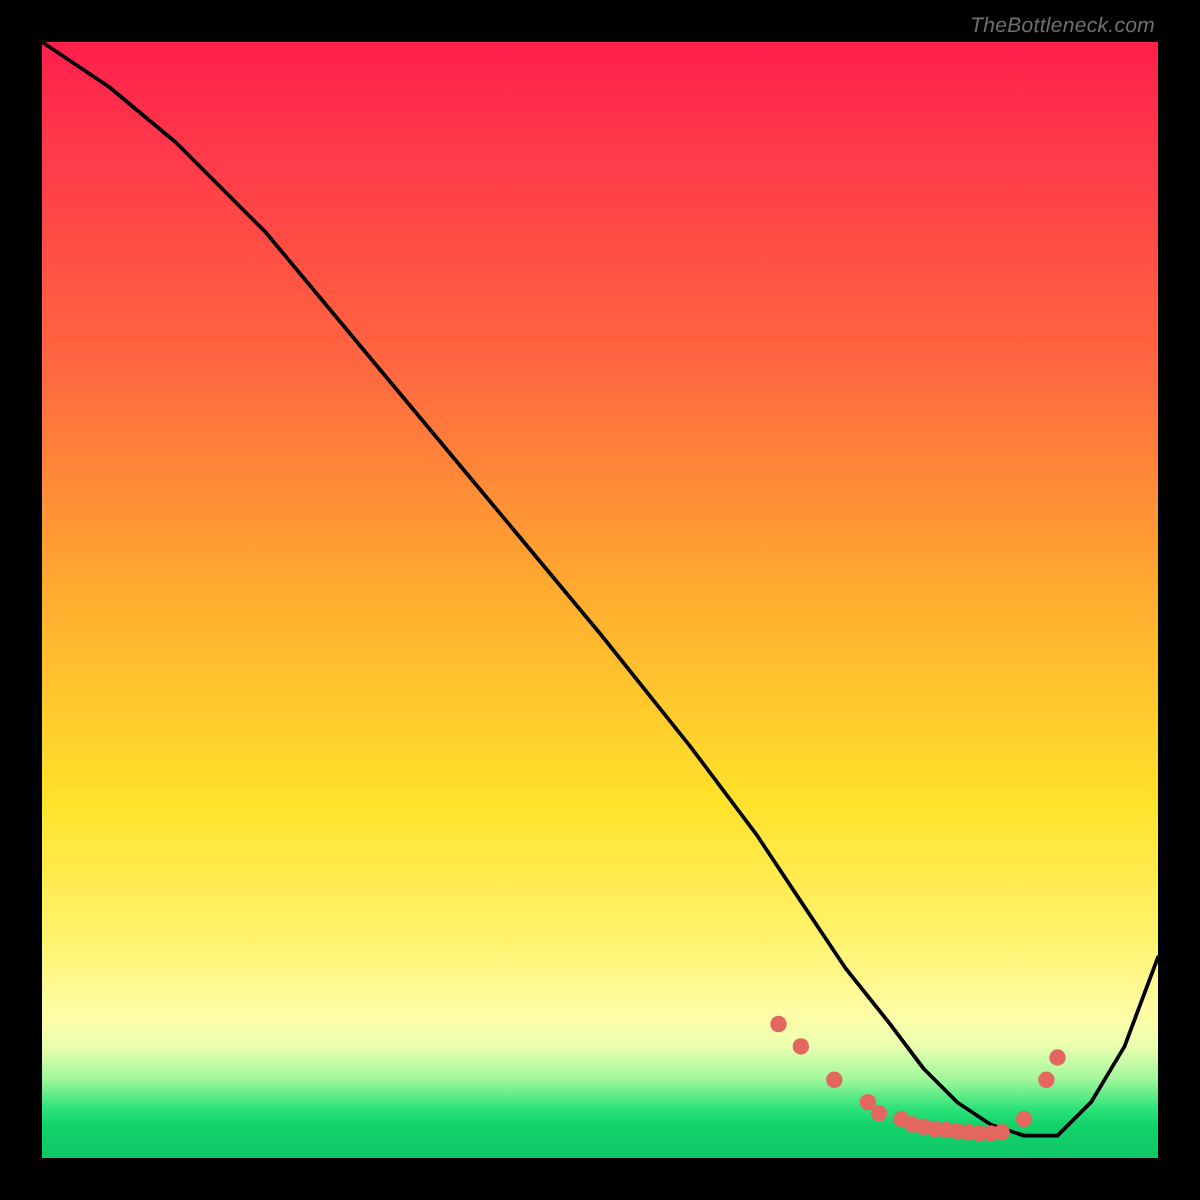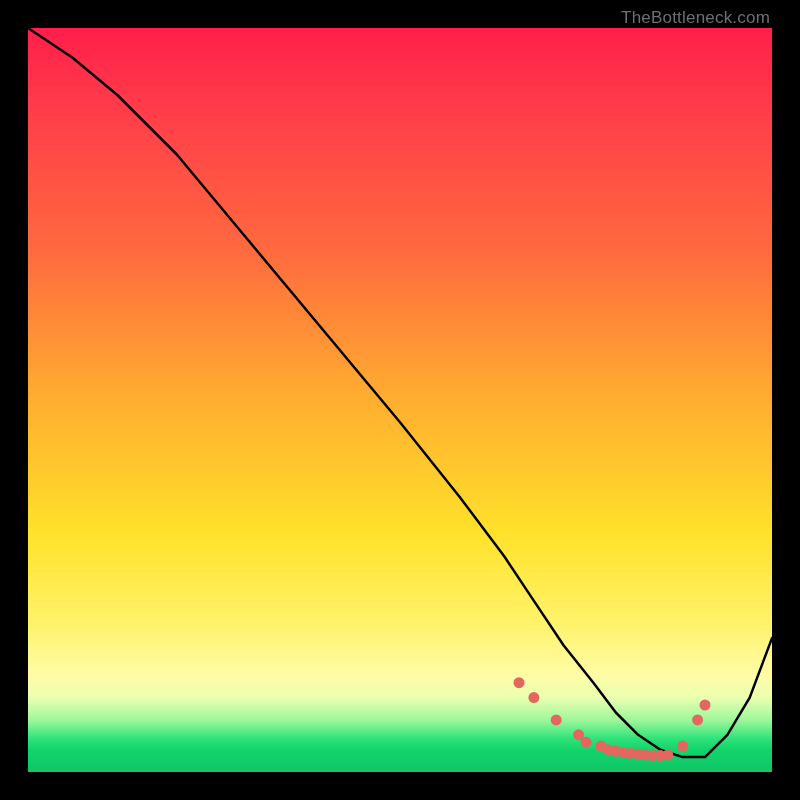--- a/index.html
+++ b/index.html
@@ -40,23 +40,24 @@
       #2fe37a 95.5%,
       #12d46a 97%,
       #10c566 100%
     );
   }
   .watermark {
     position: absolute;
     right: 30px;
     top: 8px;
     color: #6f6f6f;
-    font-size: 17px;
+    font-size: 14px;
     font-weight: 500;
     letter-spacing: 0.2px;
+    font-style: italic;
   }
   svg.curve {
     position: absolute;
     left: 0;
     top: 0;
     width: 744px;
     height: 744px;
     overflow: visible;
   }
   .curve path {

